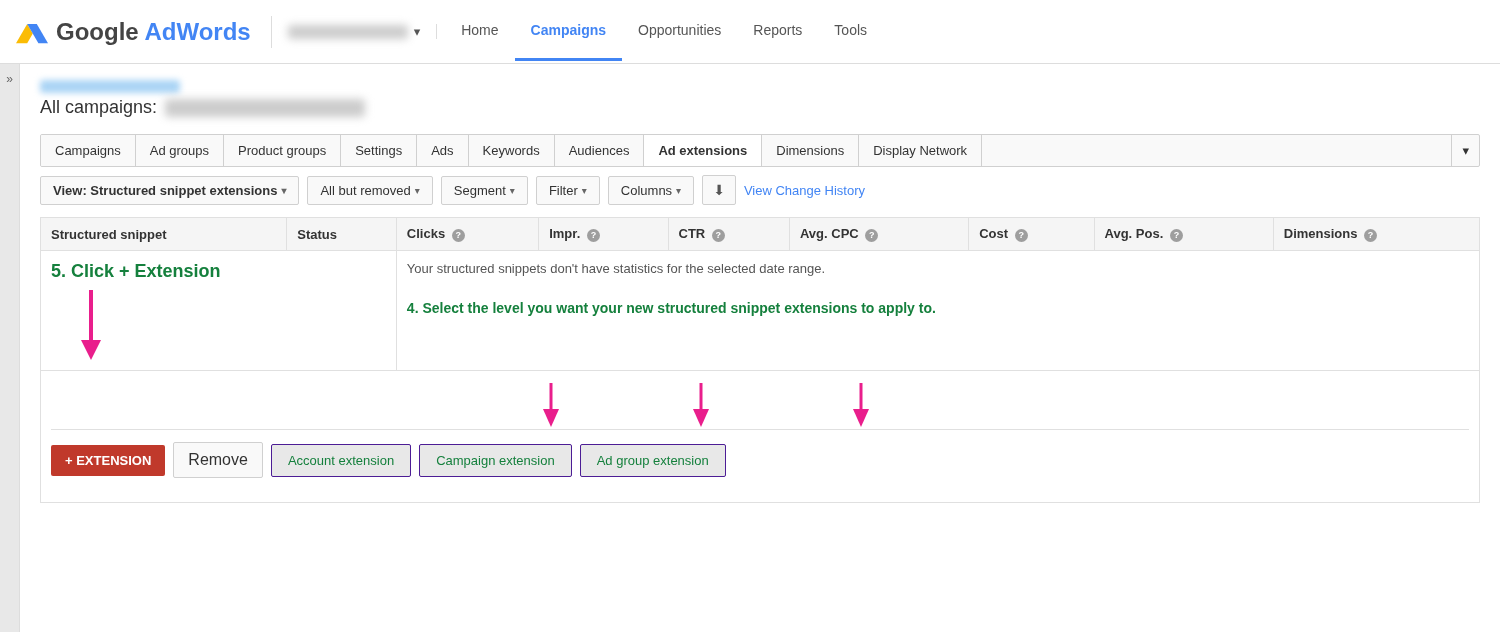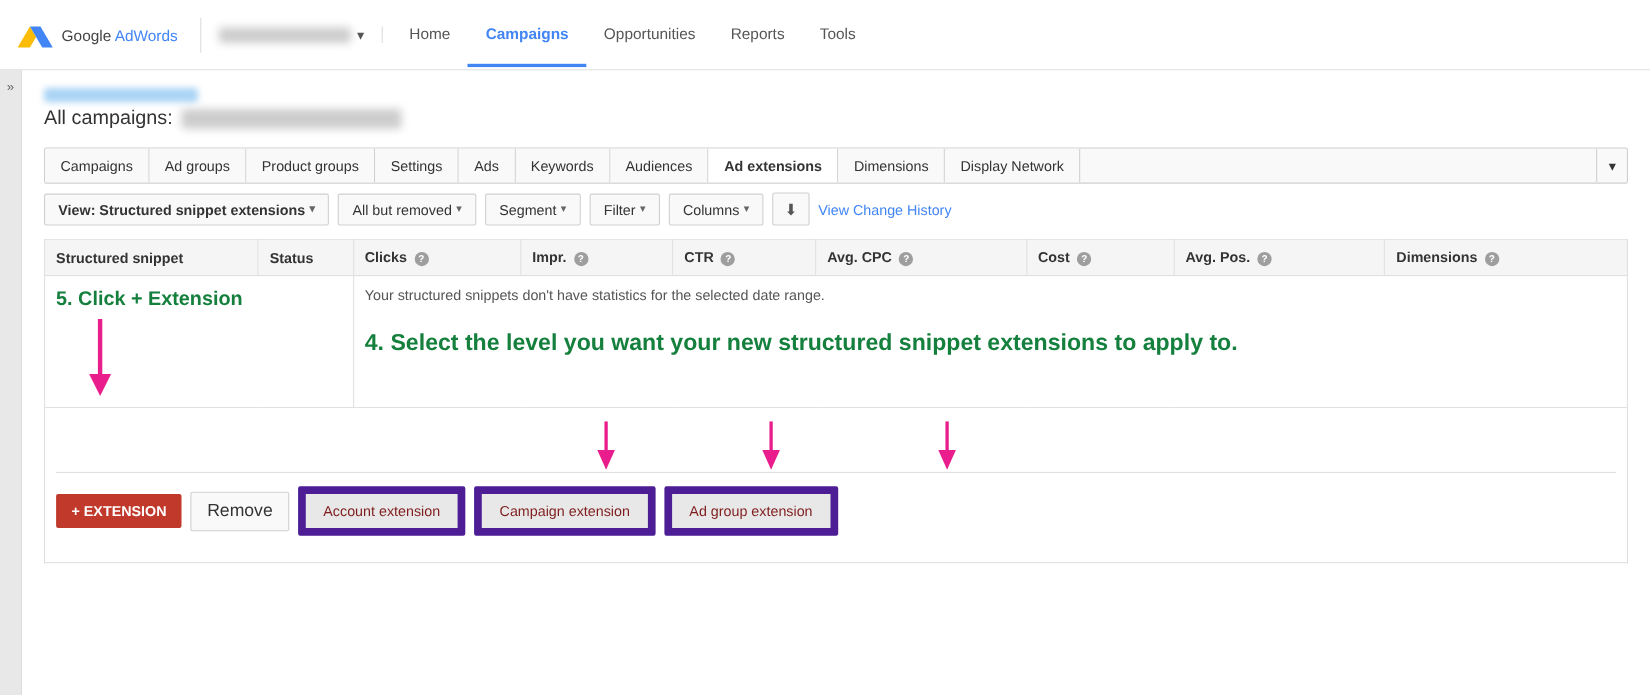--- a/index.html
+++ b/index.html
@@ -5,21 +5,21 @@
     * { box-sizing: border-box; margin: 0; padding: 0; }
     body { font-family: Arial, sans-serif; font-size: 13px; background: #f1f1f1; color: #333; }
 
     
     .top-nav {
       display: flex; align-items: center; background: #fff;
       border-bottom: 1px solid #ddd; height: 64px; padding: 0 16px;
     }
     .logo-area { display: flex; align-items: center; gap: 8px; padding-right: 20px; border-right: 1px solid #ddd; }
     .logo-triangle { width: 32px; height: 32px; }
-    .logo-text { font-size: 14px; color: #444; font-weight: normal; }
+    .logo-text { font-size: 24px; color: #444; font-weight: bold; }
     .logo-text span { color: #4285F4; }
     .account-selector {
       display: flex; align-items: center; gap: 6px; padding: 0 16px;
       border-right: 1px solid #ddd; cursor: pointer;
     }
     .blurred-box {
       background: #ccc; border-radius: 3px; height: 14px;
       display: inline-block; filter: blur(4px);
     }
     .nav-links { display: flex; align-items: center; gap: 0; margin-left: 8px; }
@@ -107,21 +107,21 @@
     .add-extension-btn {
       background: #c0392b; color: #fff; border: none; border-radius: 2px;
       padding: 8px 14px; font-size: 13px; font-weight: bold; cursor: pointer;
       display: flex; align-items: center; gap: 4px;
     }
     .remove-btn {
       background: #f9f9f9; color: #333; border: 1px solid #d0d0d0; border-radius: 2px;
       padding: 8px 14px; font-size: 16px; cursor: pointer;
     }
     .extension-type-btn {
-      background: #e8e8e8; color: #7f1d1d; border: 7px solid #4c1d95; border-radius: 2px;
+      background: #e8e8e8; color: #15803d; border: 1px solid #4c1d95; border-radius: 2px;
       padding: 8px 16px; font-size: 13px; cursor: pointer;
     }
 
     .table-wrapper { overflow-x: auto; }
   </style>
 </head>
 <body>
 
 <nav class="top-nav">
   <div class="logo-area">
@@ -253,21 +253,21 @@
                   <svg width="40" height="70" style="margin-left:20px;">
                     <line x1="20" y1="0" x2="20" y2="55" stroke="#e91e8c" stroke-width="4"></line>
                     <polygon points="10,50 30,50 20,70" fill="#e91e8c"></polygon>
                   </svg>
                 </div>
               </div>
             </td>
             <td colspan="7">
               <div style="display:flex; flex-direction:column; gap:24px;">
                 <span class="no-stats-text">Your structured snippets don't have statistics for the selected date range.</span>
-                <div class="click-extension-label" style="font-size:21px;">4. Select the level you want your new structured snippet extensions to apply to.</div>
+                <div class="click-extension-label" style="font-size:14px;">4. Select the level you want your new structured snippet extensions to apply to.</div>
               </div>
             </td>
           </tr>
         </tbody>
       </table>
     </div>
 
     <div style="border:1px solid #e0e0e0; border-top:none; padding:12px 10px;">
 
 

